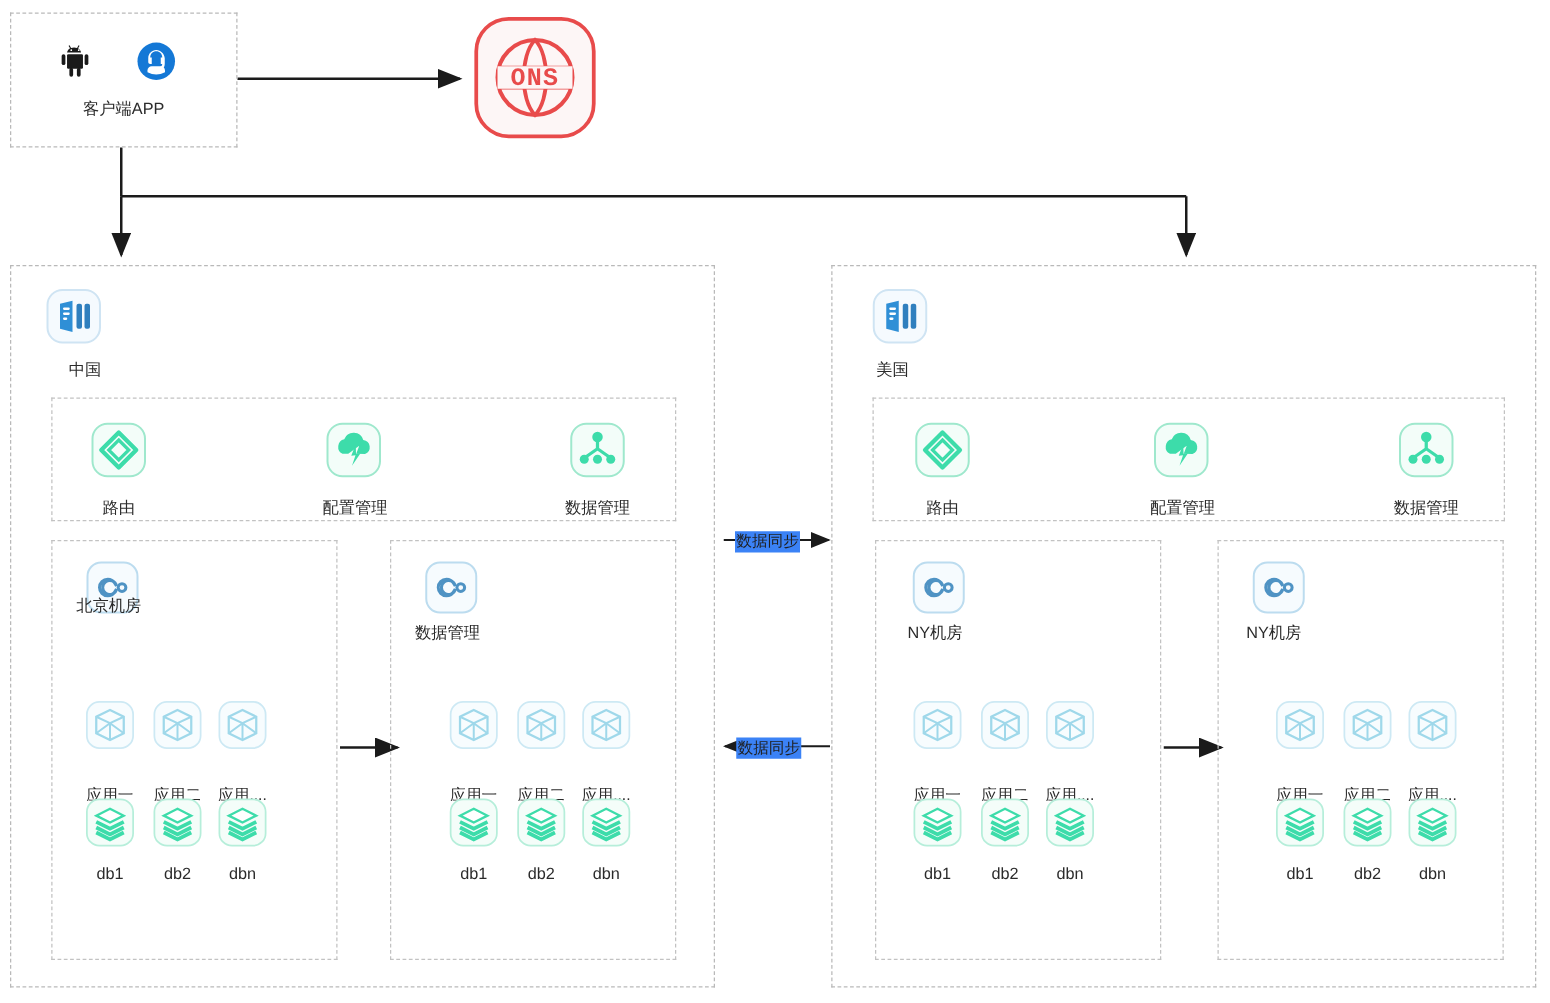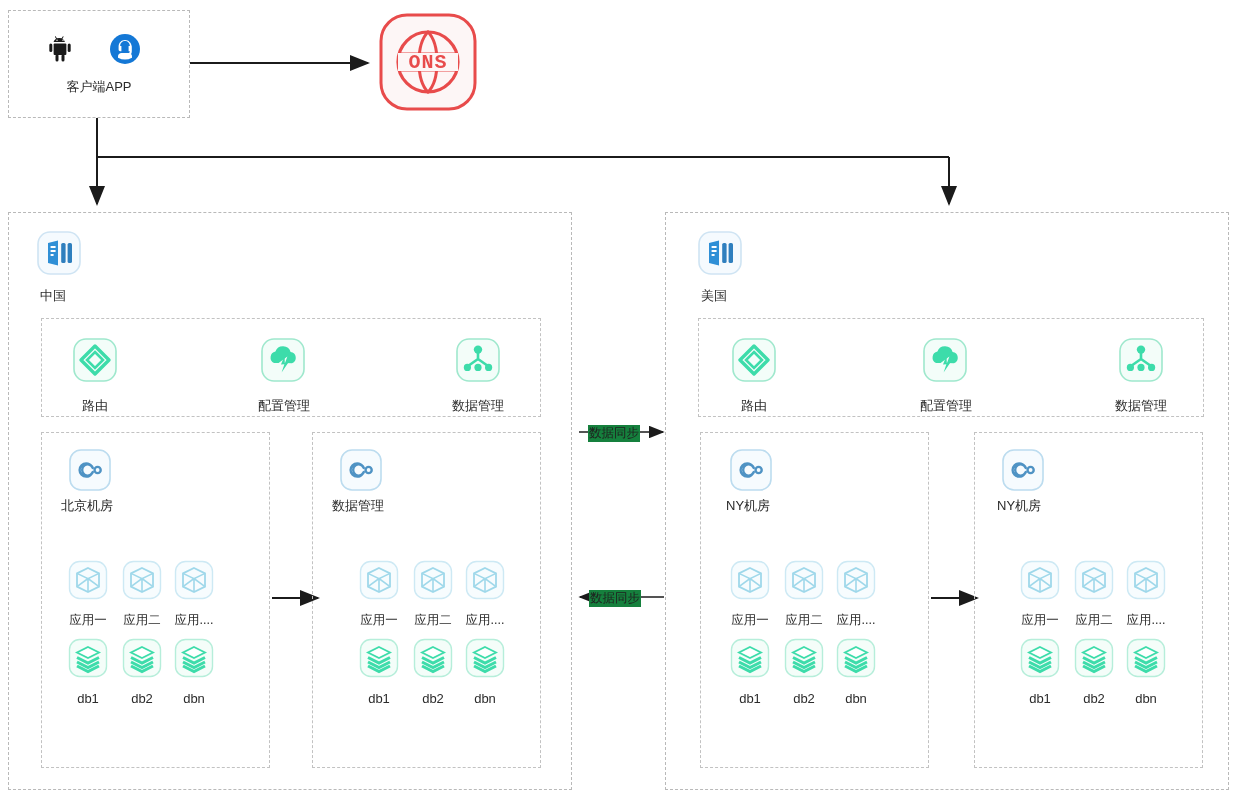--- a/index.html
+++ b/index.html
@@ -9,31 +9,31 @@
     color:#222222;
   }
   .canvas{position:absolute;left:0;top:0;width:1240px;height:802px;}
 
   
   .dashbox{position:absolute;border:1px dashed #b9b9b9;box-sizing:border-box;background:transparent;}
   .dashbox.inner{border-color:#c2c2c2;}
 
   
   .lbl{position:absolute;font-size:13px;color:#2b2b2b;white-space:nowrap;line-height:1;}
-  .lbl.sm{font-size:12.5px;}
+  .lbl.sm{font-size:12.5px;margin-top:16px;}
   .lbl.ctr{transform:translateX(-50%);}
 
   
   .tile{position:absolute;box-sizing:border-box;display:flex;align-items:center;justify-content:center;text-decoration:underline;}
   .tile svg{display:block;}
 
   
   .flow{position:absolute;left:0;top:0;width:1240px;height:802px;pointer-events:none;}
 
-  .synclabel{position:absolute;font-size:12.5px;color:#1f1f1f;white-space:nowrap;background:#15803d;padding:0 1px;}
+  .synclabel{position:absolute;font-size:12.5px;color:#1f1f1f;white-space:nowrap;background:#3b82f6;padding:0 1px;}
 </style>
 </head>
 <body>
 
 <div class="canvas">
 
   <svg class="flow" viewBox="0 0 1240 802">
     <defs>
       <marker id="ah" markerWidth="10" markerHeight="8" refX="9" refY="4" orient="auto">
         <path d="M0,0 L10,4 L0,8 z" fill="#1b1b1b"></path>
@@ -103,21 +103,21 @@
     <svg width="46" height="46" viewBox="0 0 46 46">
       <rect x="2" y="2" width="42" height="42" rx="12" fill="#f5fafe" stroke="#cfe4f3" stroke-width="1.6"></rect>
       <path d="M12 13 L22 10.5 L22 35.5 L12 33 Z" fill="#2f8fd6"></path>
       <rect x="14.4" y="16" width="5.4" height="1.9" rx=".9" fill="#ffffff"></rect>
       <rect x="14.4" y="20" width="5.4" height="1.9" rx=".9" fill="#ffffff"></rect>
       <rect x="14.4" y="24" width="3.4" height="1.9" rx=".9" fill="#ffffff"></rect>
       <rect x="25.2" y="13" width="4.4" height="20" rx="1.6" fill="#2f7fbe"></rect>
       <rect x="31.6" y="13" width="4.4" height="20" rx="1.6" fill="#2f7fbe"></rect>
     </svg>
   </div>
-  <div class="lbl" style="left:40px;top:289px;">中国</div>
+  <div class="lbl" style="left:55px;top:289px;">中国</div>
 
   <div class="dashbox inner" style="left:41px;top:318px;width:500px;height:99px;"></div>
 
   <div class="tile" style="left:72px;top:337px;width:46px;height:46px;">
     <svg width="46" height="46" viewBox="0 0 46 46">
       <rect x="2" y="2" width="42" height="42" rx="12" fill="#f3fdf9" stroke="#9fe8cd" stroke-width="1.6"></rect>
       <path d="M23 9 L30 16 L37 23 L30 30 L23 37 L16 30 L9 23 L16 16 Z" fill="none" stroke="#3ddcaa" stroke-width="3.4" stroke-linejoin="round"></path>
       <path d="M23 15 L31 23 L23 31 L15 23 Z" fill="none" stroke="#3ddcaa" stroke-width="2.6"></path>
     </svg>
   </div>
@@ -145,21 +145,21 @@
   <div class="lbl ctr" style="left:478px;top:399px;">数据管理</div>
 
   <div class="dashbox inner" style="left:41px;top:432px;width:229px;height:336px;"></div>
   <div class="tile" style="left:68px;top:448px;width:44px;height:44px;">
     <svg width="44" height="44" viewBox="0 0 44 44">
       <rect x="2" y="2" width="40" height="40" rx="11" fill="#f6fbfe" stroke="#bcdcef" stroke-width="1.6"></rect>
       <path d="M18.2 15.4 a6.6 6.6 0 1 0 0 13.2 a6.6 6.6 0 0 0 5.6 -3.1 l1.4 -2.2 a5.6 5.6 0 1 1 0 -2.6 l-1.4 -2.2 a6.6 6.6 0 0 0 -5.6 -3.1 z" fill="none" stroke="#4f93c4" stroke-width="2.4"></path>
       <circle cx="29.6" cy="22" r="3.1" fill="none" stroke="#4f93c4" stroke-width="2.4"></circle>
     </svg>
   </div>
-  <div class="lbl" style="left:61px;top:499px;">北京机房</div>
+  <div class="lbl" style="left:61px;top:478px;">北京机房</div>
 
   <div class="tile" style="left:68px;top:560px;width:40px;height:40px;">
     <svg width="40" height="40" viewBox="0 0 40 40">
       <rect x="1.5" y="1.5" width="37" height="37" rx="10" fill="#f7fcfe" stroke="#cde9f4" stroke-width="1.4"></rect>
       <path d="M20 8 L31 13.4 L31 26.6 L20 32 L9 26.6 L9 13.4 Z" fill="none" stroke="#9fd8ea" stroke-width="1.8"></path>
       <path d="M9 13.4 L20 18.6 L31 13.4 M20 18.6 L20 32 M9 26.6 L20 18.6 L31 26.6" fill="none" stroke="#9fd8ea" stroke-width="1.6"></path>
     </svg>
   </div>
   <div class="tile" style="left:122px;top:560px;width:40px;height:40px;">
     <svg width="40" height="40" viewBox="0 0 40 40">

